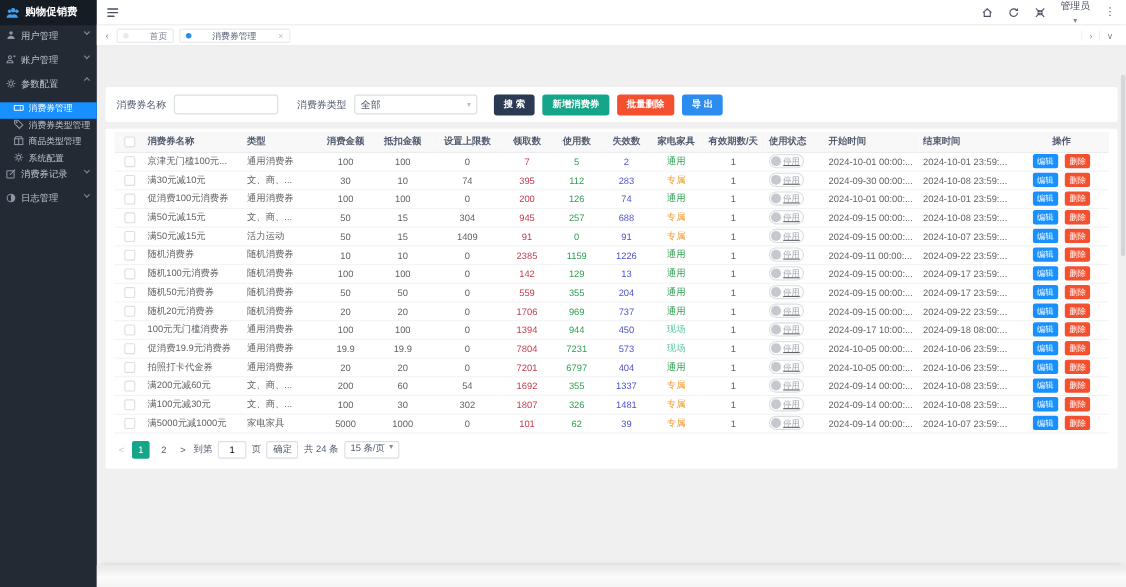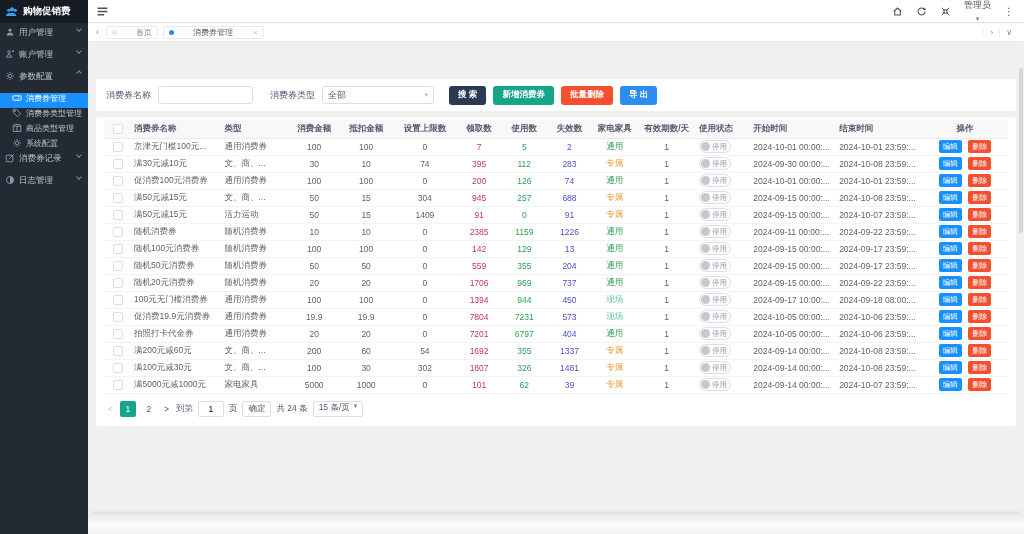--- a/index.html
+++ b/index.html
@@ -75,21 +75,21 @@
   thead th{background:#f8f8f9;color:#515a6e;font-weight:bold;height:18px;padding:0 3px;
            border-bottom:1px solid #e8eaec;white-space:nowrap;overflow:hidden;}
   tbody td{height:17px;padding:0 3px;border-bottom:1px solid #f2f3f5;white-space:nowrap;overflow:hidden;}
   .l{text-align:left;} .c{text-align:center;}
   .ellip{text-overflow:ellipsis;}
   .checkbox{display:inline-block;width:10px;height:10px;border:1px solid #dcdee2;border-radius:2px;background:#fff;vertical-align:middle;cursor:pointer;}
   .t-received{color:var(--num_received);}
   .t-used{color:var(--num_used);}
   .t-expired{color:var(--num_expired);}
   .switch{display:inline-flex;align-items:center;width:32px;height:13px;border:1px solid #dcdee2;border-radius:7px;
-          background:#fdfdfd;padding:0 1px;cursor:pointer;}
+          background:#fdfdfd;padding:0 1px;cursor:pointer;text-decoration:underline;}
   .switch .dot{width:9px;height:9px;border-radius:50%;background:#c5c8ce;flex-shrink:0;}
   .switch em{font-style:normal;font-size:7.5px;color:#9aa0aa;margin-left:2px;}
   .mini-btn{height:13px;border:none;border-radius:2px;color:#fff;font-size:7.5px;padding:0 4px;margin:0 2px;
             cursor:pointer;font-family:inherit;}
   .mini-btn.edit{background:var(--btn_edit);}
   .mini-btn.del{background:var(--btn_delete);}
 
   .pagination{display:flex;align-items:center;gap:5px;padding:7px 2px 9px;font-size:8.5px;color:#515a6e;}
   .pg-prev{color:#c5c8ce;padding:0 2px;cursor:pointer;}
   .pg-next{color:#515a6e;padding:0 2px;cursor:pointer;}

